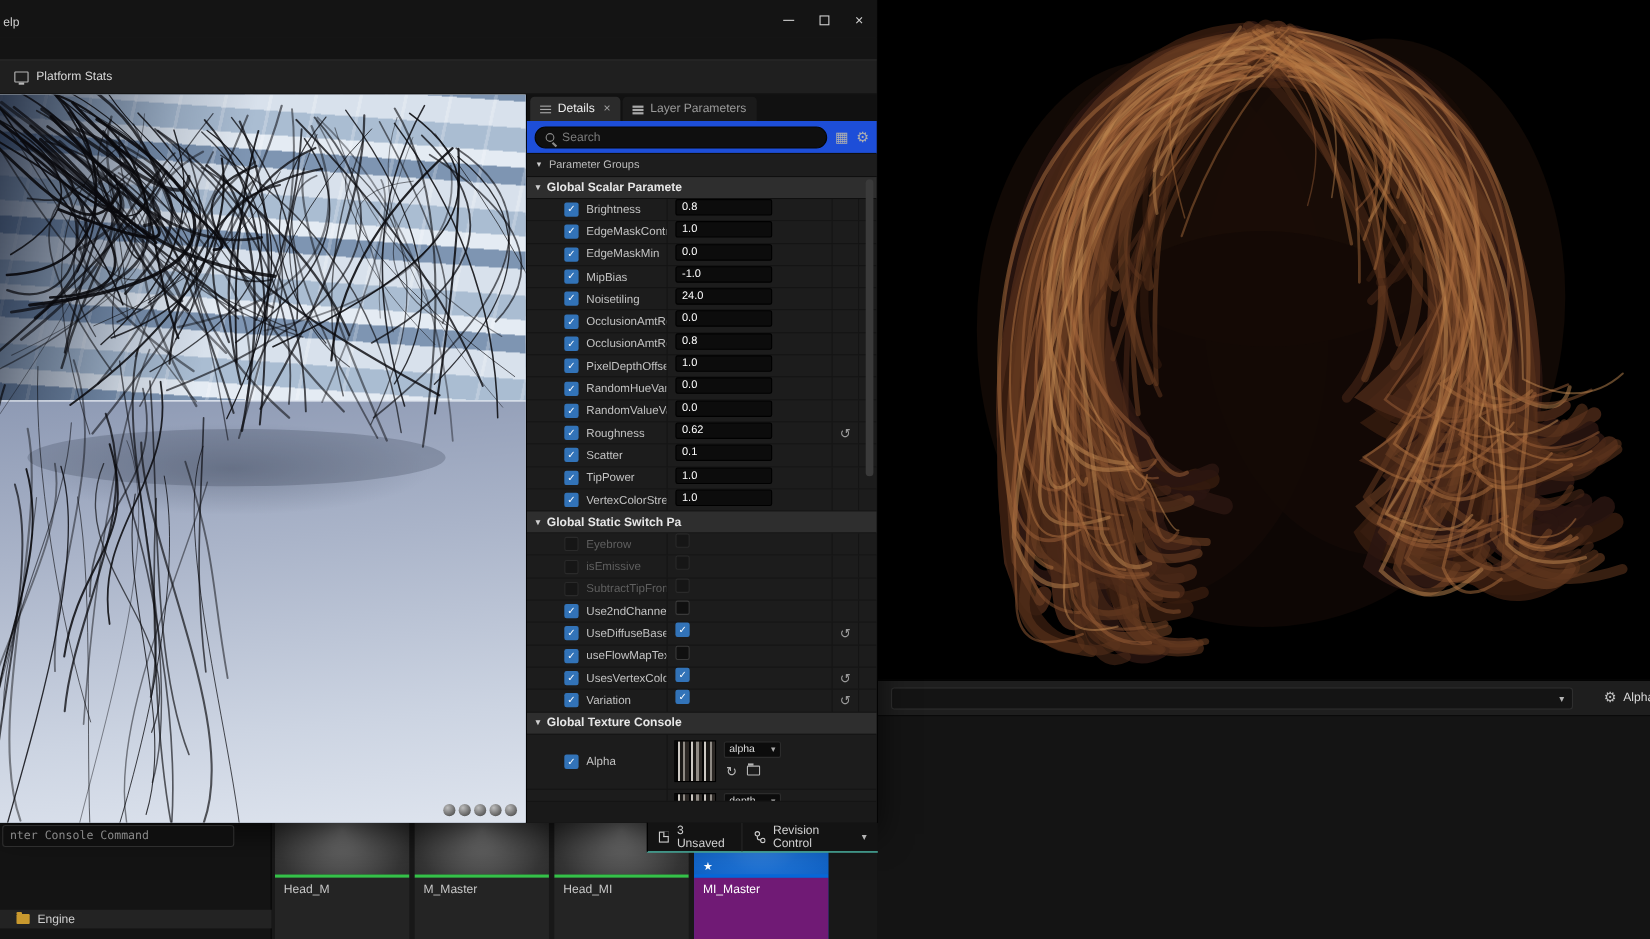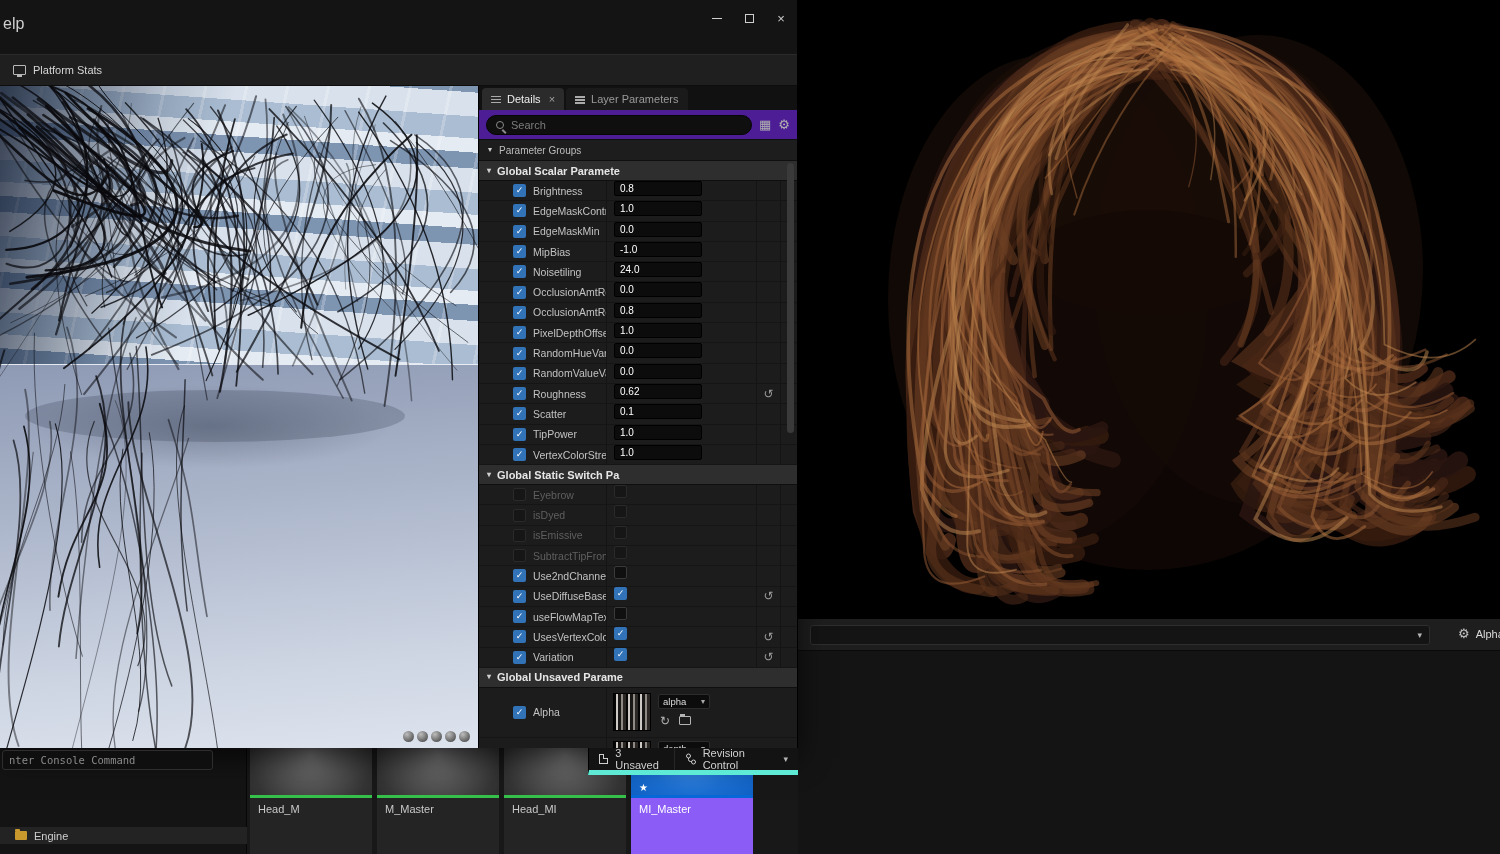--- a/index.html
+++ b/index.html
@@ -24,27 +24,27 @@
 .folder-icon{width:12px;height:9px;background:#c9992e;border-radius:1px;position:relative;flex:0 0 auto}
 .folder-icon::before{content:"";position:absolute;left:0;top:-2px;width:5px;height:2px;background:#c9992e;border-radius:1px 1px 0 0}
 .tiles{position:absolute;left:250px;top:0;display:flex;gap:5px}
 .tile{width:122px;height:164px;position:relative;background:#202020}
 .tile-thumb{height:105px;background:radial-gradient(circle at 50% 62%,#777 0%,#565656 32%,#353535 68%,#262626 100%)}
 .tile-stripe{height:3px;background:#202020}
 .tile-name{height:56px;background:#242424;padding:5px 8px 0;font-size:11px;color:#c8c8c8;overflow:hidden}
 .tile.selected{background:#0868d8}
 .tile.selected .tile-thumb{background:radial-gradient(circle at 50% 62%,#3f8ae0 0%,#1b6ed0 45%,#0b5cc0 100%)}
 .tile.selected .tile-stripe{background:#0868d8}
-.tile.selected .tile-name{background:#8b5cf6;color:#fff}
+.tile.selected .tile-name{background:#701a75;color:#fff}
 .tile-star{position:absolute;left:8px;top:92px;font-size:10px;color:#fff}
 
 
 .window{position:absolute;left:0;top:0;width:798px;height:748px;background:#1a1a1a;border-right:1px solid #000;border-bottom:1px solid #000;box-shadow:0 10px 28px rgba(0,0,0,.65);z-index:5}
 .titlebar{height:34px;background:#141414;position:relative}
-.menu-frag{position:absolute;left:3px;top:15px;font-size:16px;color:#cfcfcf}
+.menu-frag{position:absolute;left:3px;top:15px;font-size:11px;color:#cfcfcf}
 .win-controls{position:absolute;right:0;top:3px;display:flex}
 .win-btn{width:32px;height:30px;display:flex;align-items:center;justify-content:center;color:#cfcfcf}
 .ic-min{width:10px;height:1px;background:#cfcfcf}
 .ic-max{width:9px;height:9px;border:1px solid #cfcfcf}
 .ic-x{font-size:13px;line-height:1}
 .submenu-strip{height:20px;background:#141414}
 .toolbar{height:32px;background:#1f1f1f;border-top:1px solid #2a2a2a;border-bottom:1px solid #0d0d0d;display:flex;align-items:center;padding-left:13px;gap:8px}
 .btn-platform{display:flex;align-items:center;gap:7px;font-size:11px;color:#d6d6d6}
 .ic-monitor{width:13px;height:10px;border:1px solid #b8b8b8;border-radius:1px;position:relative}
 .ic-monitor::after{content:"";position:absolute;left:3px;bottom:-3px;width:5px;height:2px;background:#b8b8b8}
@@ -71,21 +71,21 @@
 .details{flex:1;background:#191919;border-left:1px solid #000;display:flex;flex-direction:column;min-width:0}
 .tabbar{height:24px;background:#111;display:flex;align-items:flex-end;padding-left:3px;gap:2px}
 .tab{height:22px;display:flex;align-items:center;gap:6px;padding:0 9px;font-size:11px;border-radius:4px 4px 0 0}
 .tab.active{background:#2b2b2b;color:#ededed}
 .tab.inactive{background:#1a1a1a;color:#9a9a9a}
 .tab-ic{width:10px;height:9px;position:relative;flex:0 0 auto}
 .tab-ic i{display:block;position:absolute;left:0;width:10px;height:1px;background:#aaa}
 .tab-ic i:nth-child(1){top:1px}.tab-ic i:nth-child(2){top:4px}.tab-ic i:nth-child(3){top:7px}
 .tab-ic.layers i{height:2px}
 .tab-close{color:#9f9f9f;font-size:11px;margin-left:2px;line-height:1}
-.searchrow{height:30px;background:#4c1d95;display:flex;align-items:center;padding:0 7px;gap:7px;border-bottom:1px solid #0f0f0f}
+.searchrow{height:30px;background:#1d4ed8;display:flex;align-items:center;padding:0 7px;gap:7px;border-bottom:1px solid #0f0f0f}
 .searchbox{flex:1;height:20px;background:#0f0f0f;border:1px solid #060606;border-radius:10px;display:flex;align-items:center;padding:0 9px;gap:7px;color:#7c7c7c;font-size:11px}
 .mag{width:8px;height:8px;border:1.5px solid #8a8a8a;border-radius:50%;position:relative;flex:0 0 auto}
 .mag::after{content:"";position:absolute;left:6px;top:7px;width:5px;height:1.5px;background:#8a8a8a;transform:rotate(45deg);transform-origin:0 0}
 .sr-icon{color:#b0b0b0;font-size:13px;line-height:1}
 .pgroups{height:21px;display:flex;align-items:center;gap:7px;padding-left:9px;font-size:10px;color:#bdbdbd;background:#1d1d1d;border-bottom:1px solid #0f0f0f}
 .tri{font-size:8px;color:#cfcfcf;line-height:1}
 .details-body{flex:1;position:relative;overflow:hidden;background:#191919}
 .sec-header{height:20px;background:#2e2e2e;display:flex;align-items:center;gap:6px;padding-left:8px;font-size:11px;font-weight:bold;color:#e6e6e6;border-bottom:1px solid #0f0f0f}
 .row{height:20.3px;display:grid;grid-template-columns:128px 150px 24px 1fr;align-items:center;background:#1c1c1c;border-bottom:1px solid #151515;font-size:10.5px}
 .namecell{display:flex;align-items:center;gap:7px;padding-left:34px;border-right:1px solid #141414;height:100%;overflow:hidden}
@@ -109,21 +109,21 @@
 .tex-icons{position:absolute;left:53px;top:26px;display:flex;gap:9px;color:#b5b5b5;font-size:12px;align-items:center}
 .folder-browse{width:12px;height:9px;border:1px solid #b5b5b5;border-radius:1px;position:relative;display:inline-block}
 .folder-browse::before{content:"";position:absolute;left:0;top:-3px;width:5px;height:2px;background:#b5b5b5}
 .trow.partial{height:11px;overflow:hidden}
 .trow.partial .tex-thumb{top:3px}
 .trow.partial .tex-dd{top:3px}
 .scroll-thumb{position:absolute;right:3px;top:2px;width:7px;height:270px;background:#3a3a3a;border-radius:4px}
 
 
 .console{position:absolute;left:2px;top:750px;width:211px;height:20px;background:#0f0f0f;border:1px solid #2e2e2e;border-radius:3px;display:flex;align-items:center;padding-left:6px;font-family:"DejaVu Sans Mono",monospace;font-size:10.5px;color:#8a8a8a;z-index:8;white-space:nowrap;overflow:hidden}
-.status-right{position:absolute;left:588px;top:748px;width:210px;height:27px;background:#131313;display:flex;align-items:stretch;border-left:1px solid #000;border-bottom:5px solid #5eead4;z-index:8}
+.status-right{position:absolute;left:588px;top:748px;width:210px;height:27px;background:#131313;display:flex;align-items:stretch;border-left:1px solid #000;border-bottom:1px solid #5eead4;z-index:8}
 .sbtn{display:flex;align-items:center;gap:7px;font-size:11px;color:#d0d0d0;padding:0 10px}
 .sbtn + .sbtn{border-left:1px solid #262626}
 .ic-asset{width:10px;height:10px;border:1px solid #cfcfcf;position:relative}
 .ic-asset::after{content:"";position:absolute;right:-1px;top:-1px;width:4px;height:4px;background:#131313;border-left:1px solid #cfcfcf;border-bottom:1px solid #cfcfcf}
 .chev-dn{font-size:9px;color:#b5b5b5}
 </style>
 </head>
 <body>
 
 <div class="stage">
@@ -866,31 +866,20 @@
               </div>
               <div class="valuecell">
                 <span class="cb dis"></span>
               </div>
               <div class="resetcol"></div>
               <div class="gutter"></div>
             </div>
             <div class="row">
               <div class="namecell">
                 <span class="cb dis"></span>
-                <span class="rlabel dim">isDyed</span>
-              </div>
-              <div class="valuecell">
-                <span class="cb dis"></span>
-              </div>
-              <div class="resetcol"></div>
-              <div class="gutter"></div>
-            </div>
-            <div class="row">
-              <div class="namecell">
-                <span class="cb dis"></span>
                 <span class="rlabel dim">isEmissive</span>
               </div>
               <div class="valuecell">
                 <span class="cb dis"></span>
               </div>
               <div class="resetcol"></div>
               <div class="gutter"></div>
             </div>
             <div class="row">
               <div class="namecell">
@@ -959,21 +948,21 @@
               <div class="valuecell">
                 <span class="cb on">✓</span>
               </div>
               <div class="resetcol">
                 <span>↺</span>
               </div>
               <div class="gutter"></div>
             </div>
             <div class="sec-header">
               <span class="tri">▾</span>
-              <span class="sec-title">Global Unsaved Parame</span>
+              <span class="sec-title">Global Texture Console</span>
             </div>
             <div class="trow">
               <div class="namecell">
                 <span class="cb on">✓</span>
                 <span class="rlabel">Alpha</span>
               </div>
               <div class="tex-zone">
                 <div class="tex-thumb"></div>
                 <div class="tex-dd">
                   <span>alpha</span>

